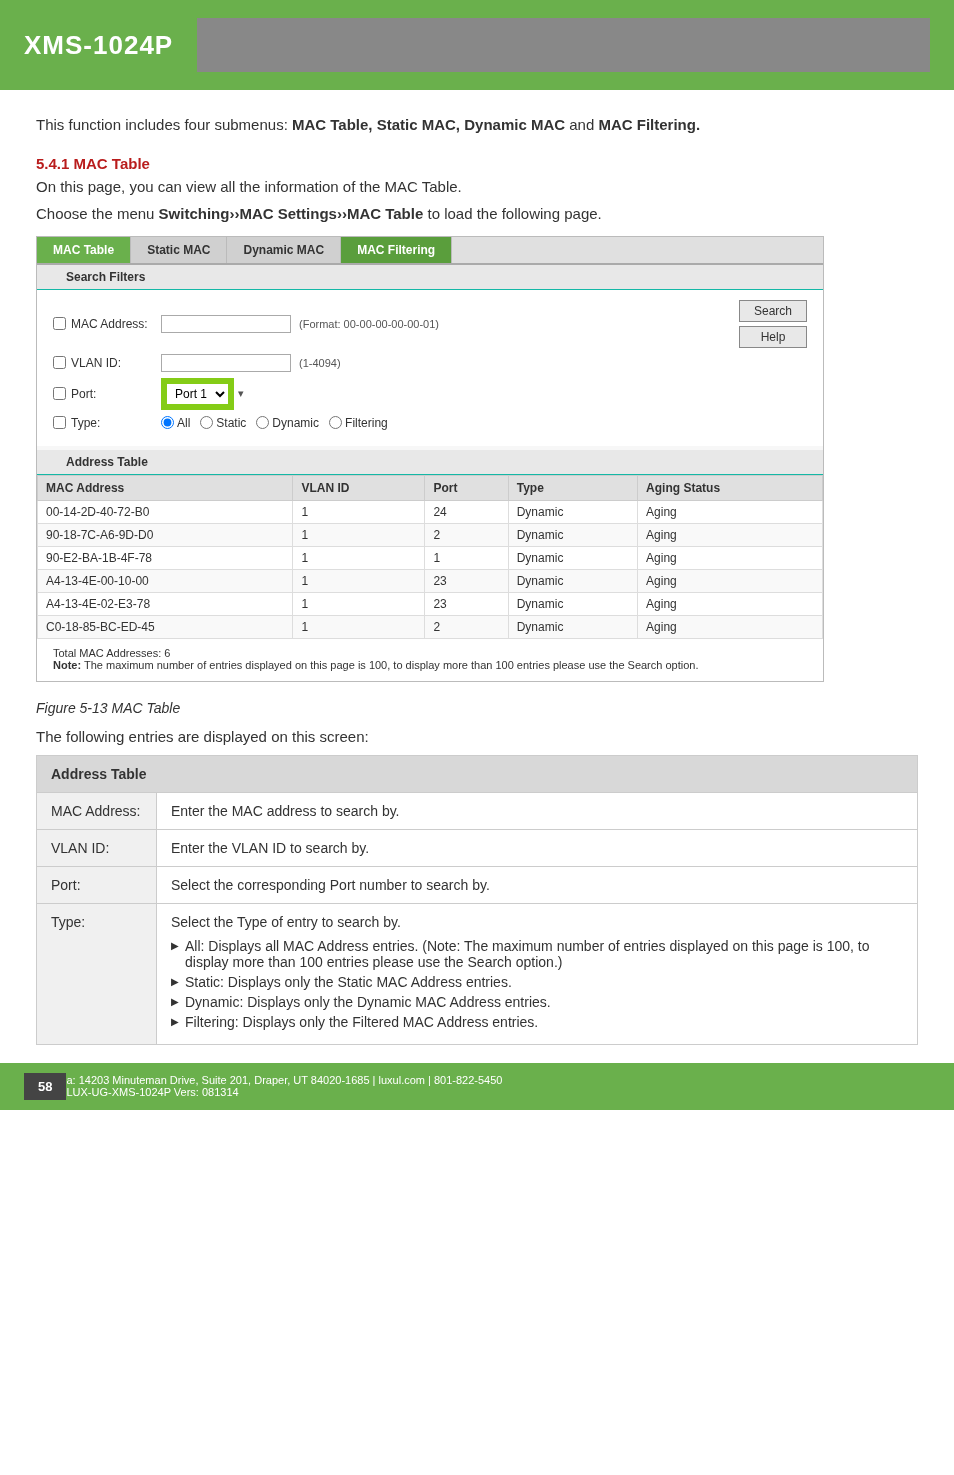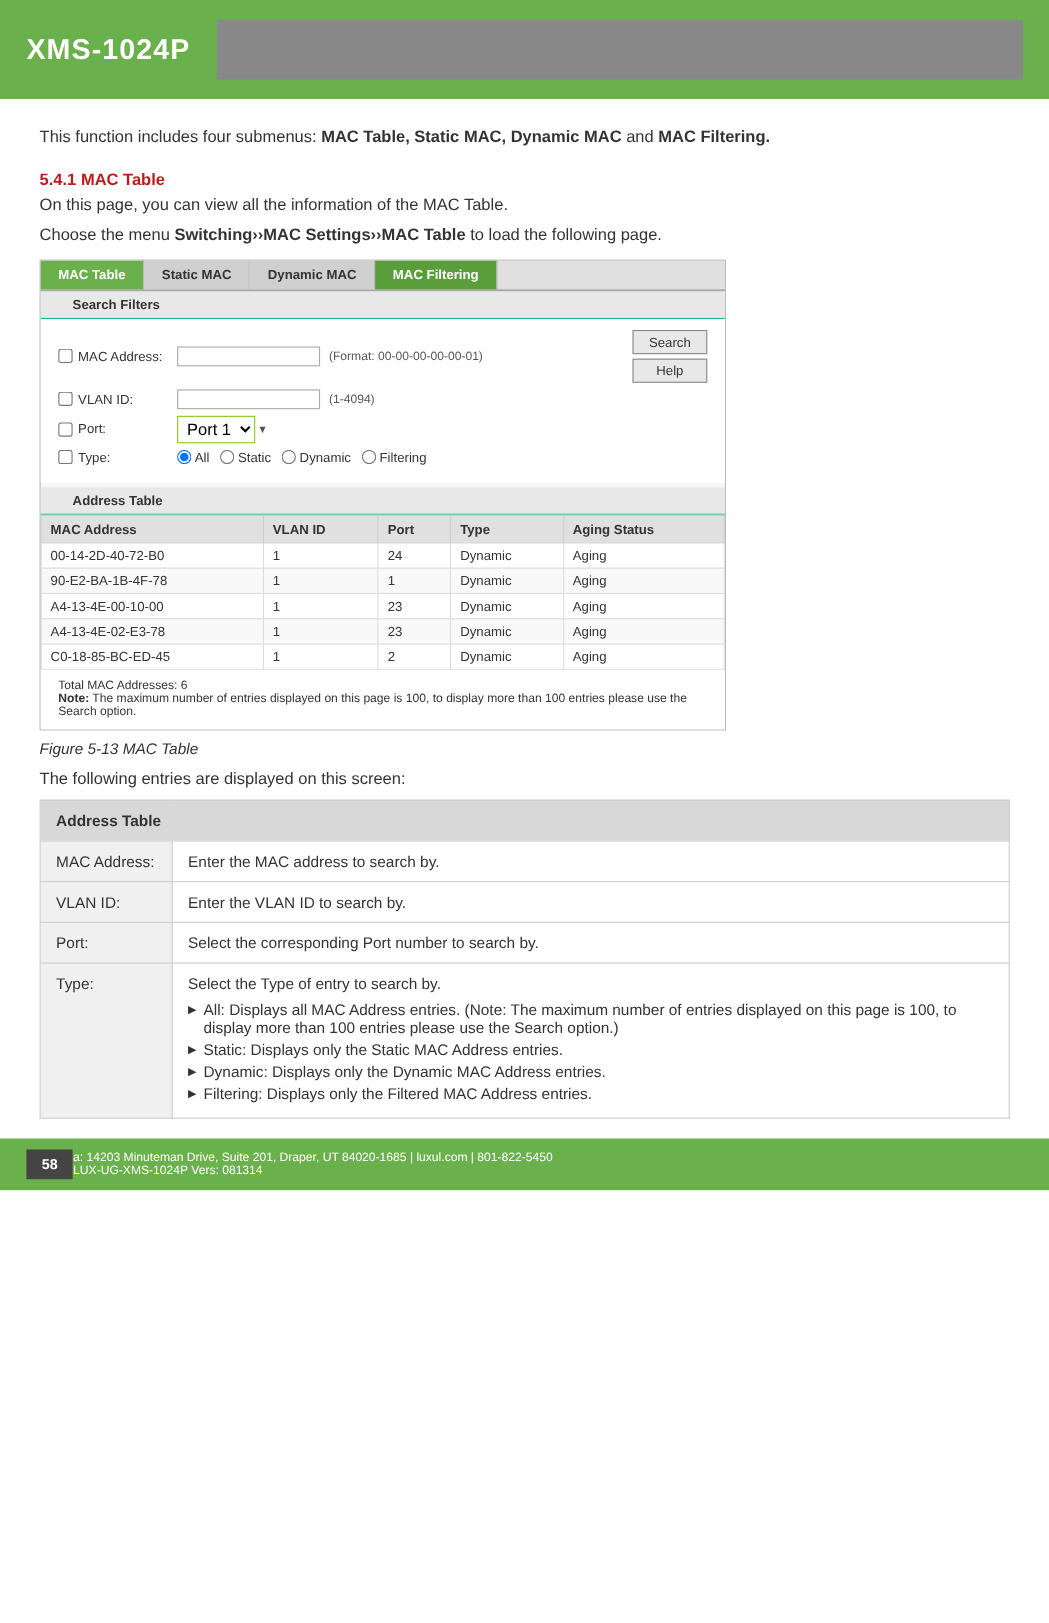--- a/index.html
+++ b/index.html
@@ -63,22 +63,22 @@
       color: #333;
       margin-bottom: 14px;
     }
     .menu-instruction strong { font-weight: 700; }
 
     
     .screenshot-box {
       border: 1px solid #bbb;
       background: #f7f7f7;
       padding: 0;
-      margin-bottom: 8px;
-      width: 624px;
+      margin-bottom: 18px;
+      width: 788px;
     }
 
     
     .tabs {
       display: flex;
       background: #e0e0e0;
       border-bottom: 2px solid #aaa;
     }
     .tab {
       padding: 6px 16px;
@@ -147,23 +147,23 @@
       padding: 3px 14px;
       font-size: 12px;
       border: 1px solid #888;
       background: #e8e8e8;
       cursor: pointer;
       color: #333;
     }
 
     
     .port-select {
-      border: 1px solid #84cc16;
+      border: 6px solid #84cc16;
       padding: 2px 4px;
-      font-size: 15px;
+      font-size: 12px;
       background: #fff;
     }
 
     
     .radio-group {
       display: flex;
       align-items: center;
       gap: 10px;
       font-size: 12px;
     }
@@ -384,20 +384,27 @@
         </thead>
         <tbody id="mac-table-body">
         <tr>
       <td>00-14-2D-40-72-B0</td>
       <td>1</td>
       <td>24</td>
       <td>Dynamic</td>
       <td>Aging</td>
     </tr>
             <tr>
+      <td>90-18-7C-A6-9D-D0</td>
+      <td>1</td>
+      <td>2</td>
+      <td>Dynamic</td>
+      <td>Aging</td>
+    </tr>
+            <tr>
       <td>90-E2-BA-1B-4F-78</td>
       <td>1</td>
       <td>1</td>
       <td>Dynamic</td>
       <td>Aging</td>
     </tr>
             <tr>
       <td>A4-13-4E-00-10-00</td>
       <td>1</td>
       <td>23</td>

